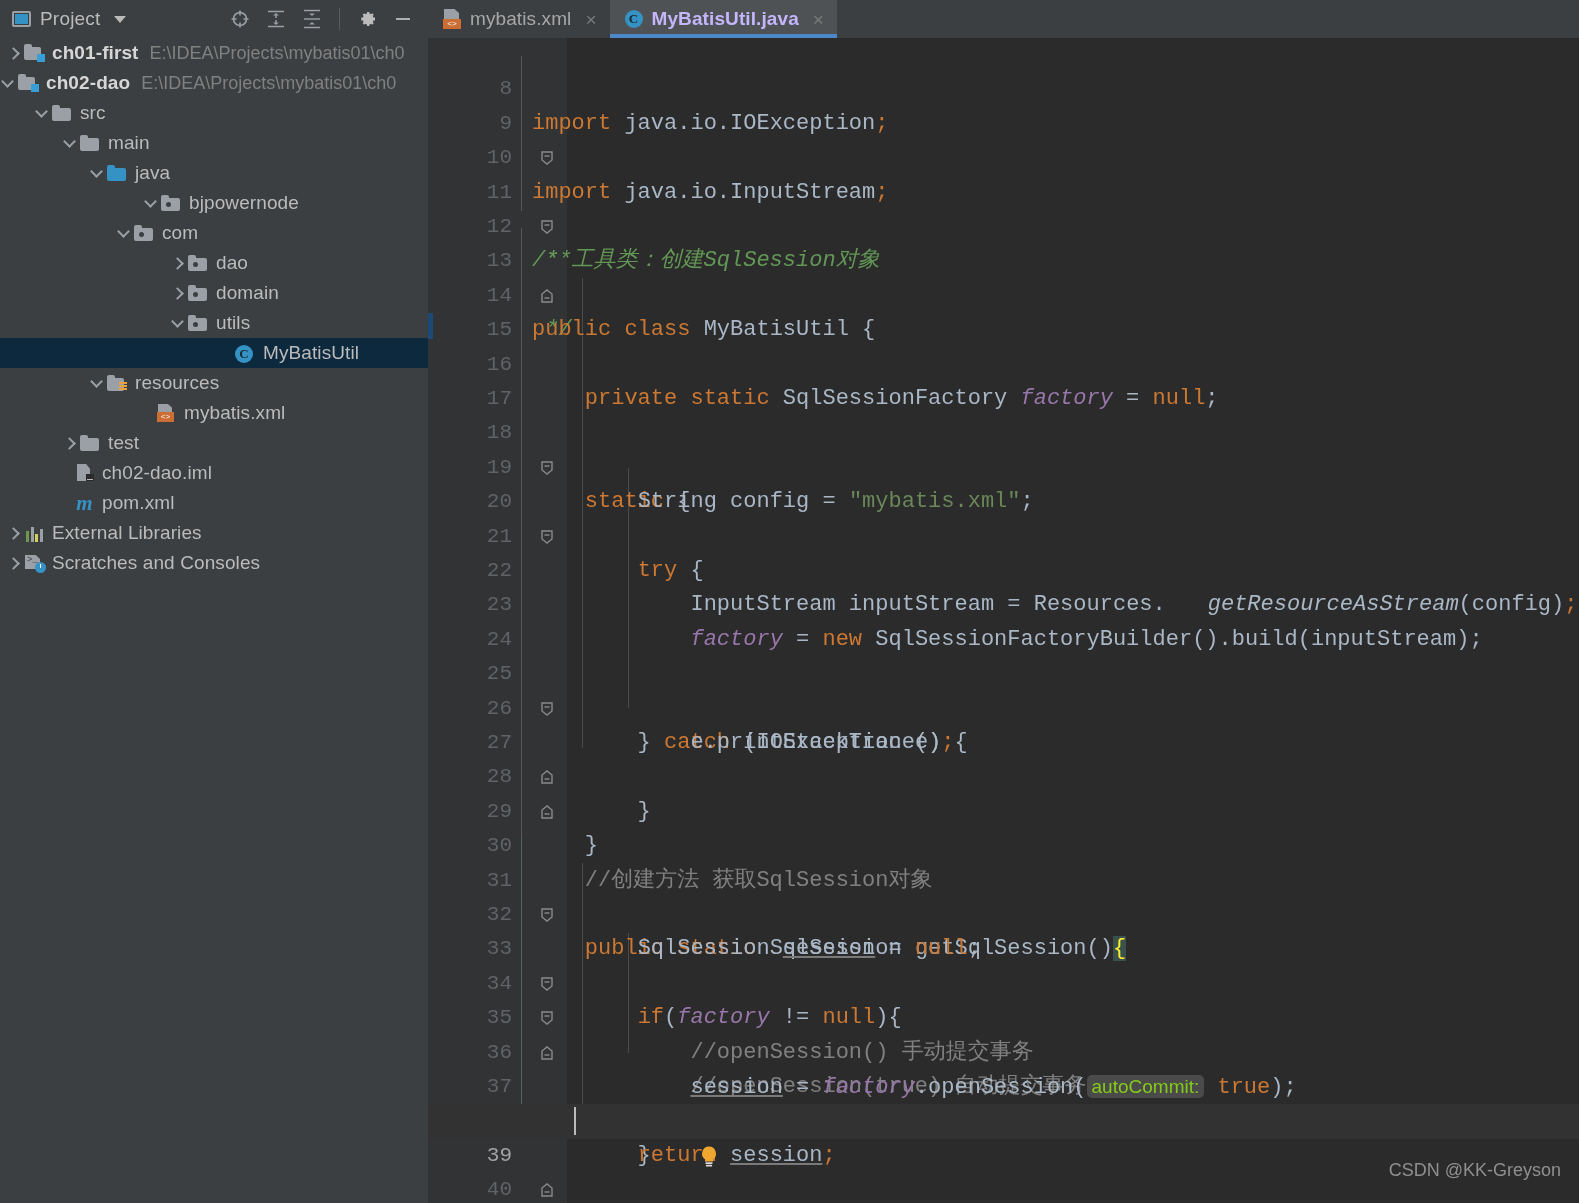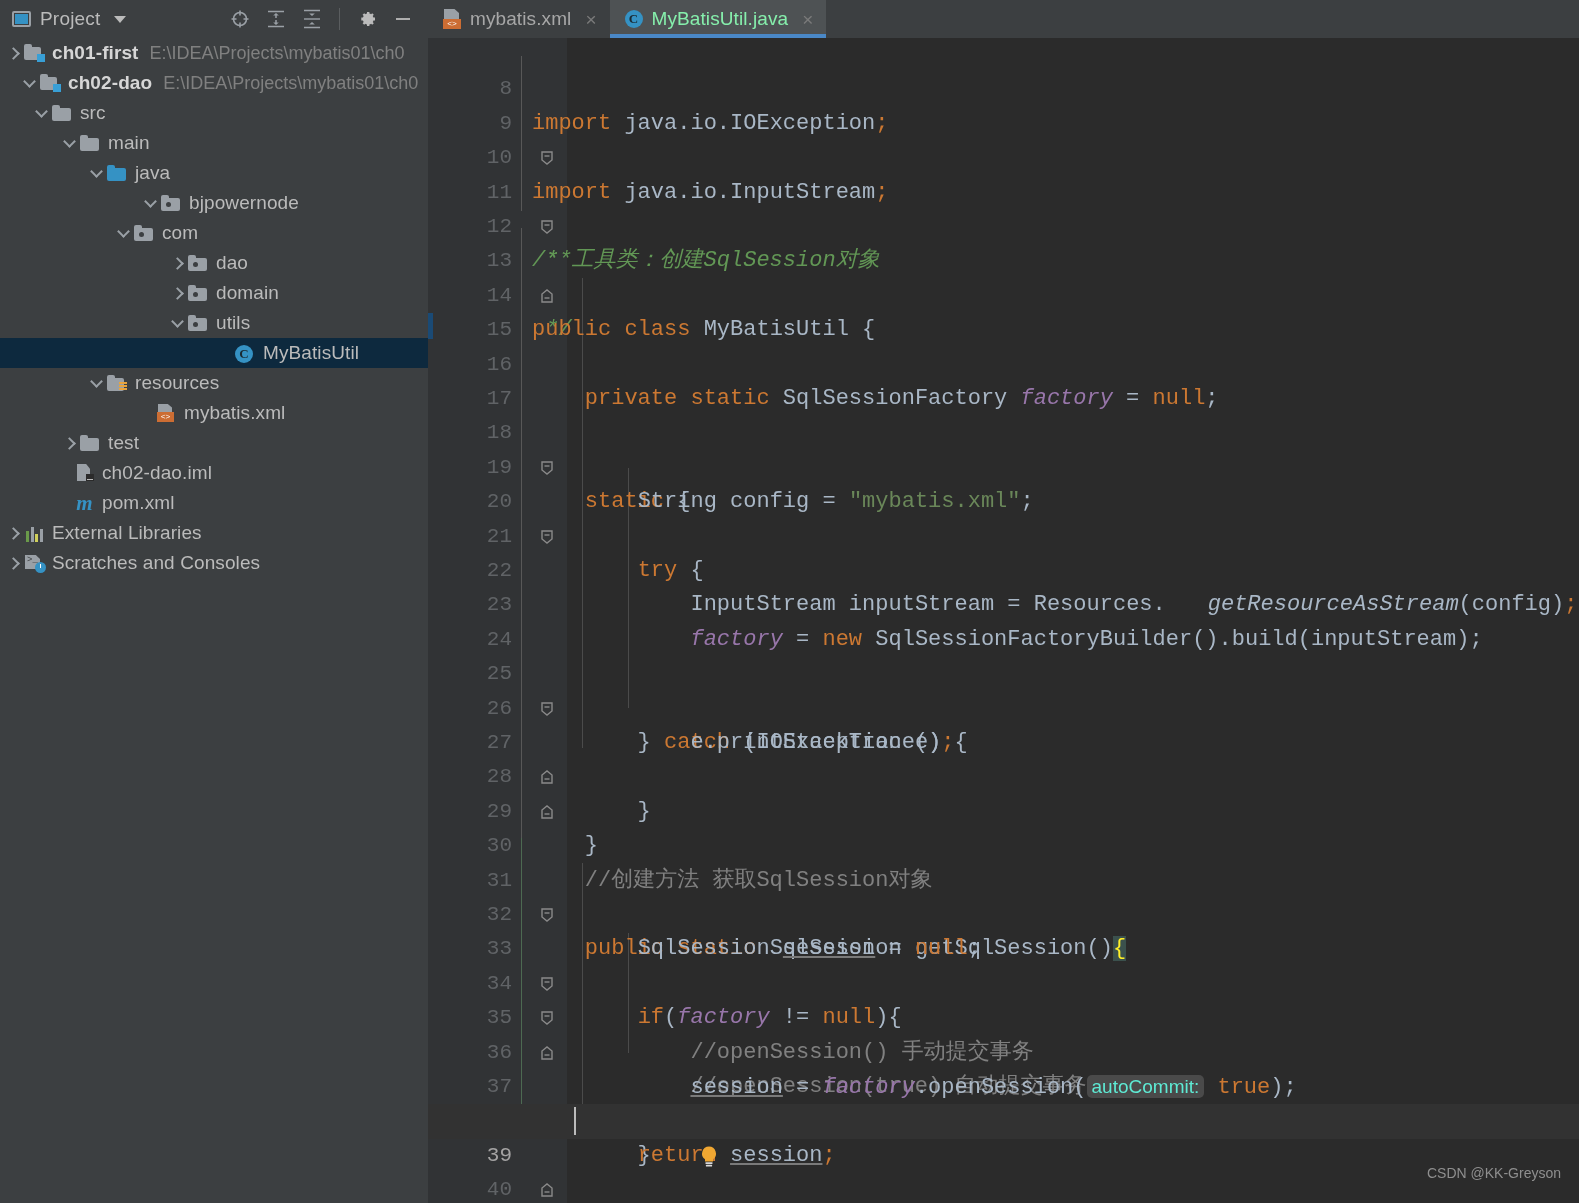--- a/index.html
+++ b/index.html
@@ -172,21 +172,21 @@
 
   
   .editor{flex:1;position:relative;background:#2b2b2b;overflow:hidden;}
   .tabbar{height:38px;background:#3c3f41;display:flex;align-items:stretch;}
   .tab{
     display:flex;align-items:center;gap:8px;padding:0 13px 0 14px;
     position:relative;cursor:pointer;box-sizing:border-box;
   }
   .tab .tname{font-size:19px;color:#a7a7a7;letter-spacing:.1px;}
   .tab.active{background:#4e5254;}
-  .tab.active .tname{color:#86efac;}
+  .tab.active .tname{color:#c4b5fd;font-weight:bold;}
   .tab.active::after{
     content:"";position:absolute;left:0;right:0;bottom:0;height:4px;background:#4a88c7;
   }
   .tab .tclose{
     font-size:19px;color:#7a7a7a;margin-left:6px;line-height:1;
     font-family:"Liberation Sans",sans-serif;
   }
   .tab-ico{position:relative;width:20px;height:20px;flex:0 0 20px;}
 
   .code-area{position:absolute;left:0;right:0;top:38px;bottom:0;background:#2b2b2b;}
@@ -216,36 +216,36 @@
   .kw{color:#cc7832;}
   .str{color:#6a8759;}
   .cmt{color:#808080;}
   .jdoc{color:#629755;font-style:italic;}
   .fld{color:#9876aa;font-style:italic;}
   .mth{color:#a9b7c6;font-style:italic;margin-left:42px;}
   .cls-t{color:#a9b7c6;}
   .under{text-decoration:underline;text-decoration-color:#7a7a7a;}
   .hl-brace{background:#3b514d;color:#ffef28;}
   .hint{
-    background:#4a4a4a;color:#5eead4;border-radius:5px;padding:1px 5px;
+    background:#4a4a4a;color:#84cc16;border-radius:5px;padding:1px 5px;
     font-size:19px;font-family:"Liberation Sans",sans-serif;
   }
 
   
   .fold{position:absolute;left:110px;width:18px;height:34.4px;}
   .fold svg{position:absolute;left:0;top:8px;}
   .indent{position:absolute;top:0;bottom:0;width:1px;background:#4b4b4b;}
   .vline{position:absolute;width:1px;background:#585858;}
   .greenline{position:absolute;width:1px;background:#4d6a52;}
 
   .bulb{position:absolute;left:112px;top:6px;width:22px;height:24px;}
   .caret{position:absolute;width:2px;height:28px;background:#bbbbbb;top:3px;}
 
   .watermark{
-    position:absolute;right:18px;bottom:22px;color:#8f8f8f;font-size:14px;
+    position:absolute;right:18px;bottom:22px;color:#8f8f8f;font-size:18px;
     font-family:"Liberation Sans",sans-serif;
   }
 </style>
 </head>
 <body>
 
 <div class="app">
 
   <div class="sidebar">
 
@@ -297,21 +297,21 @@
 
       <div class="row" style="padding-left:6px">
         <span class="arrow r"></span>
         <span class="ic module">
             <i class="badge-blue"></i>
           </span>
         <span class="lbl bold">ch01-first</span>
         <span class="path">E:\IDEA\Projects\mybatis01\ch0</span>
       </div>
 
-      <div class="row" style="padding-left:22px">
+      <div class="row" style="padding-left:0">
         <span class="arrow d"></span>
         <span class="ic module">
             <i class="badge-blue"></i>
           </span>
         <span class="lbl bold">ch02-dao</span>
         <span class="path">E:\IDEA\Projects\mybatis01\ch0</span>
       </div>
 
       <div class="row" style="padding-left:34px">
         <span class="arrow d"></span>

